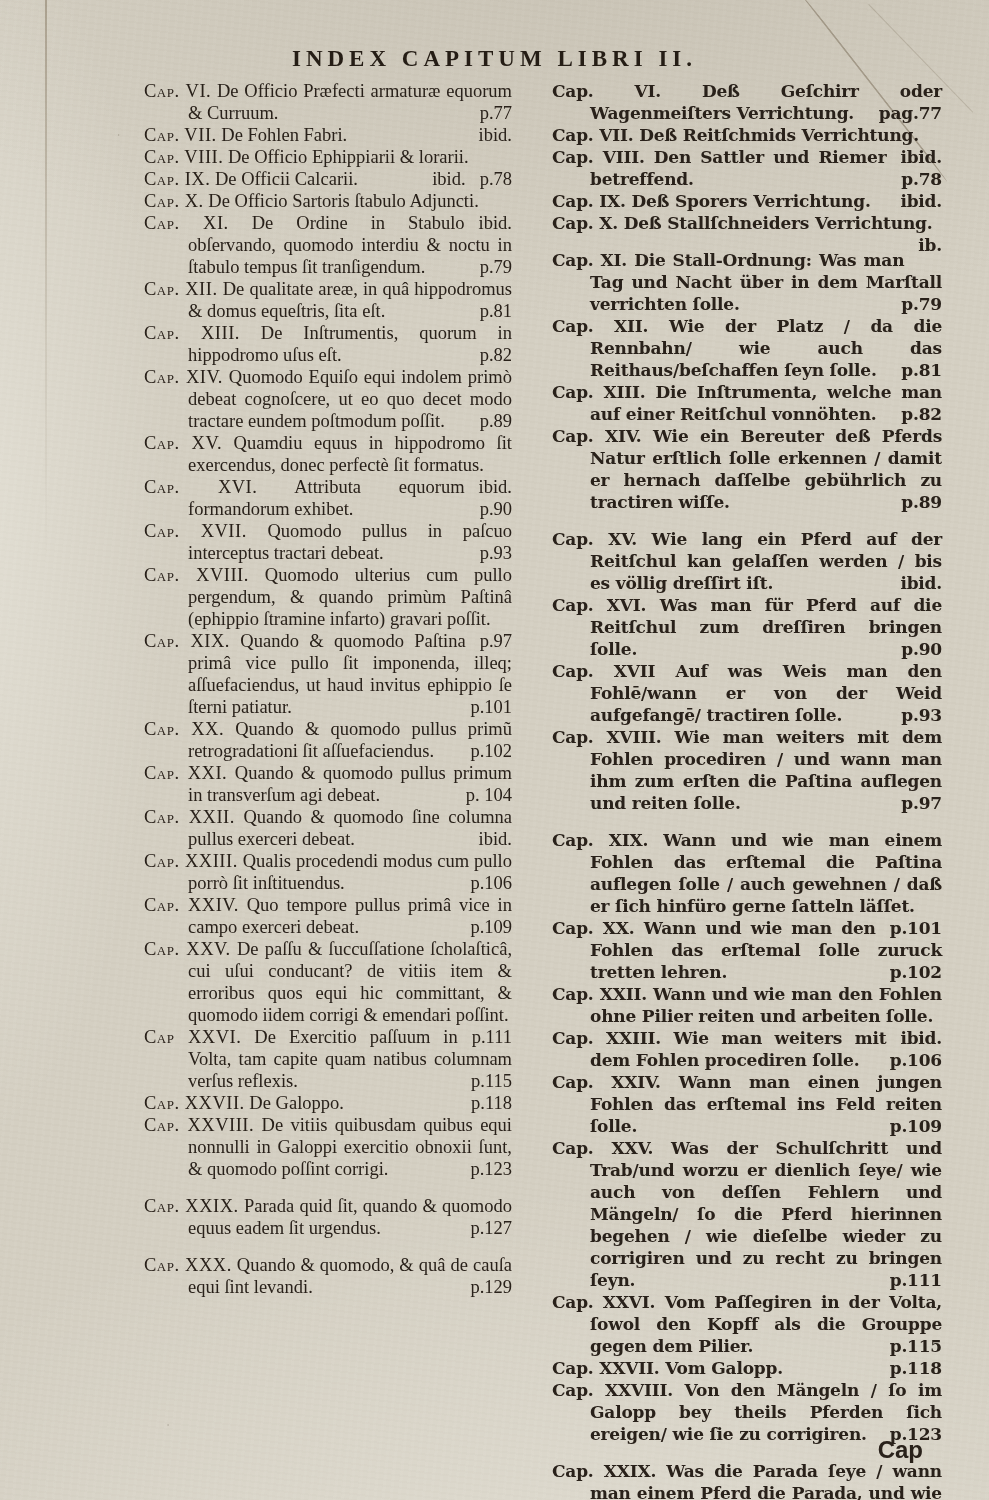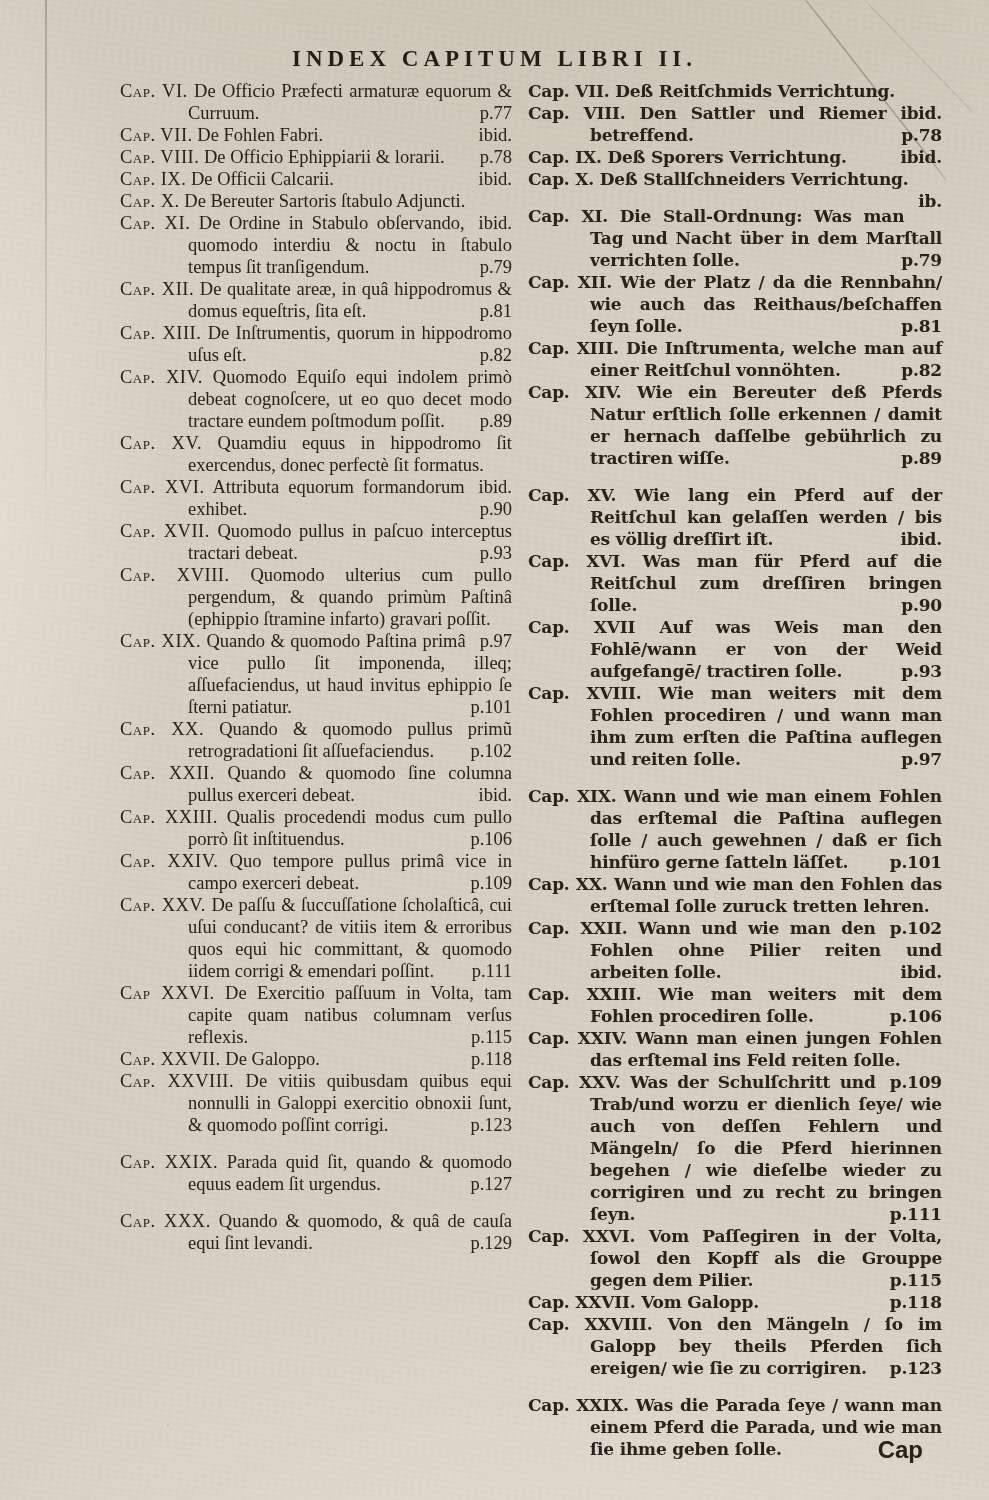--- a/index.html
+++ b/index.html
@@ -59,21 +59,21 @@
   }
   .col { text-align:justify; }
   .col-latin  { width:392px; font-size:18.5px; line-height:22px; }
   .col-german { width:414px; font-size:17px;   line-height:22px; font-weight:bold;
                 font-family:"DejaVu Serif","Liberation Serif",serif; letter-spacing:-0.2px; }
 
   .entry { margin:0; padding-left:68px; text-indent:-68px; }
   .col-german .entry { padding-left:62px; text-indent:-62px; }
   .entry.gap-before { margin-top:15px; }
   .col-latin .cap-label { font-variant:small-caps; letter-spacing:.5px; }
-  .cap-label { white-space:nowrap; }
+  .cap-label { white-space:nowrap;margin-left:24px; }
   .pageref { float:right; margin-left:14px; text-indent:0; }
 
   .catchword {
     position:absolute; right:66px; bottom:36px;
     font-size:24px; font-weight:bold;
     font-family:Liberation Sans, sans-serif;
   }
 </style>
 </head>
 <body>
@@ -89,21 +89,21 @@
   <div class="columns">
     <div class="col col-latin" id="latin-col">
   <p class="entry"><span class="cap-label">Cap. VI.</span> <span class="entry-text"> De Officio Præfecti armaturæ equorum &amp; Curruum.</span><span class="pageref">p.77</span></p>
 
   <p class="entry"><span class="cap-label">Cap. VII.</span> <span class="entry-text"> De Fohlen Fabri.</span><span class="pageref">ibid.</span></p>
 
   <p class="entry"><span class="cap-label">Cap. VIII.</span> <span class="entry-text"> De Officio Ephippiarii &amp; lorarii.</span><span class="pageref">p.78</span></p>
 
   <p class="entry"><span class="cap-label">Cap. IX.</span> <span class="entry-text"> De Officii Calcarii.</span><span class="pageref">ibid.</span></p>
 
-  <p class="entry"><span class="cap-label">Cap. X.</span> <span class="entry-text"> De Bereuter Sartoris ſtabulo Adjuncti.</span><span class="pageref">ibid.</span></p>
+  <p class="entry"><span class="cap-label">Cap. X.</span> <span class="entry-text"> De Officio Sartoris ſtabulo Adjuncti.</span><span class="pageref">ibid.</span></p>
 
   <p class="entry"><span class="cap-label">Cap. XI.</span> <span class="entry-text"> De Ordine in Stabulo obſervando, quomodo interdiu &amp; noctu in ſtabulo tempus ſit tranſigendum.</span><span class="pageref">p.79</span></p>
 
   <p class="entry"><span class="cap-label">Cap. XII.</span> <span class="entry-text"> De qualitate areæ, in quâ hippodromus &amp; domus equeſtris, ſita eſt.</span><span class="pageref">p.81</span></p>
 
   <p class="entry"><span class="cap-label">Cap. XIII.</span> <span class="entry-text"> De Inſtrumentis, quorum in hippodromo uſus eſt.</span><span class="pageref">p.82</span></p>
 
   <p class="entry"><span class="cap-label">Cap. XIV.</span> <span class="entry-text"> Quomodo Equiſo equi indolem primò debeat cognoſcere, ut eo quo decet modo tractare eundem poſtmodum poſſit.</span><span class="pageref">p.89</span></p>
 
   <p class="entry"><span class="cap-label">Cap. XV.</span> <span class="entry-text"> Quamdiu equus in hippodromo ſit exercendus, donec perfectè ſit formatus.</span><span class="pageref">ibid.</span></p>
@@ -111,40 +111,42 @@
   <p class="entry"><span class="cap-label">Cap. XVI.</span> <span class="entry-text"> Attributa equorum formandorum exhibet.</span><span class="pageref">p.90</span></p>
 
   <p class="entry"><span class="cap-label">Cap. XVII.</span> <span class="entry-text"> Quomodo pullus in paſcuo interceptus tractari debeat.</span><span class="pageref">p.93</span></p>
 
   <p class="entry"><span class="cap-label">Cap. XVIII.</span> <span class="entry-text"> Quomodo ulterius cum pullo pergendum, &amp; quando primùm Paſtinâ (ephippio ſtramine infarto) gravari poſſit.</span><span class="pageref">p.97</span></p>
 
   <p class="entry"><span class="cap-label">Cap. XIX.</span> <span class="entry-text"> Quando &amp; quomodo Paſtina primâ vice pullo ſit imponenda, illeq; aſſuefaciendus, ut haud invitus ephippio ſe ſterni patiatur.</span><span class="pageref">p.101</span></p>
 
   <p class="entry"><span class="cap-label">Cap. XX.</span> <span class="entry-text"> Quando &amp; quomodo pullus primũ retrogradationi ſit aſſuefaciendus.</span><span class="pageref">p.102</span></p>
 
+  <p class="entry"><span class="cap-label">Cap. XXI.</span> <span class="entry-text"> Quando &amp; quomodo pullus primum in transverſum agi debeat.</span><span class="pageref">p. 104</span></p>
 
   <p class="entry"><span class="cap-label">Cap. XXII.</span> <span class="entry-text"> Quando &amp; quomodo ſine columna pullus exerceri debeat.</span><span class="pageref">ibid.</span></p>
 
   <p class="entry"><span class="cap-label">Cap. XXIII.</span> <span class="entry-text"> Qualis procedendi modus cum pullo porrò ſit inſtituendus.</span><span class="pageref">p.106</span></p>
 
   <p class="entry"><span class="cap-label">Cap. XXIV.</span> <span class="entry-text"> Quo tempore pullus primâ vice in campo exerceri debeat.</span><span class="pageref">p.109</span></p>
 
   <p class="entry"><span class="cap-label">Cap. XXV.</span> <span class="entry-text"> De paſſu &amp; ſuccuſſatione ſcholaſticâ, cui uſui conducant? de vitiis item &amp; erroribus quos equi hic committant, &amp; quomodo iidem corrigi &amp; emendari poſſint.</span><span class="pageref">p.111</span></p>
 
   <p class="entry"><span class="cap-label">Cap XXVI.</span> <span class="entry-text"> De Exercitio paſſuum in Volta, tam capite quam natibus columnam verſus reflexis.</span><span class="pageref">p.115</span></p>
 
   <p class="entry"><span class="cap-label">Cap. XXVII.</span> <span class="entry-text"> De Galoppo.</span><span class="pageref">p.118</span></p>
 
   <p class="entry"><span class="cap-label">Cap. XXVIII.</span> <span class="entry-text"> De vitiis quibusdam quibus equi nonnulli in Galoppi exercitio obnoxii ſunt, &amp; quomodo poſſint corrigi.</span><span class="pageref">p.123</span></p>
 
   <p class="entry gap-before"><span class="cap-label">Cap. XXIX.</span> <span class="entry-text"> Parada quid ſit, quando &amp; quomodo equus eadem ſit urgendus.</span><span class="pageref">p.127</span></p>
 
   <p class="entry gap-before"><span class="cap-label">Cap. XXX.</span> <span class="entry-text"> Quando &amp; quomodo, &amp; quâ de cauſa equi ſint levandi.</span><span class="pageref">p.129</span></p>
 </div>
     <div class="col col-german" id="german-col">
+  <p class="entry"><span class="cap-label">Cap. VI.</span> <span class="entry-text"> Deß Geſchirr oder Wagenmeiſters Verrichtung.</span><span class="pageref">pag.77</span></p>
 
   <p class="entry"><span class="cap-label">Cap. VII.</span> <span class="entry-text"> Deß Reitſchmids Verrichtung.</span><span class="pageref">ibid.</span></p>
 
   <p class="entry"><span class="cap-label">Cap. VIII.</span> <span class="entry-text"> Den Sattler und Riemer betreffend.</span><span class="pageref">p.78</span></p>
 
   <p class="entry"><span class="cap-label">Cap. IX.</span> <span class="entry-text"> Deß Sporers Verrichtung.</span><span class="pageref">ibid.</span></p>
 
   <p class="entry"><span class="cap-label">Cap. X.</span> <span class="entry-text"> Deß Stallſchneiders Verrichtung.</span><span class="pageref">ib.</span></p>
 
   <p class="entry gap-before"><span class="cap-label">Cap. XI.</span> <span class="entry-text"> Die Stall-Ordnung: Was man Tag und Nacht über in dem Marſtall verrichten ſolle.</span><span class="pageref">p.79</span></p>

